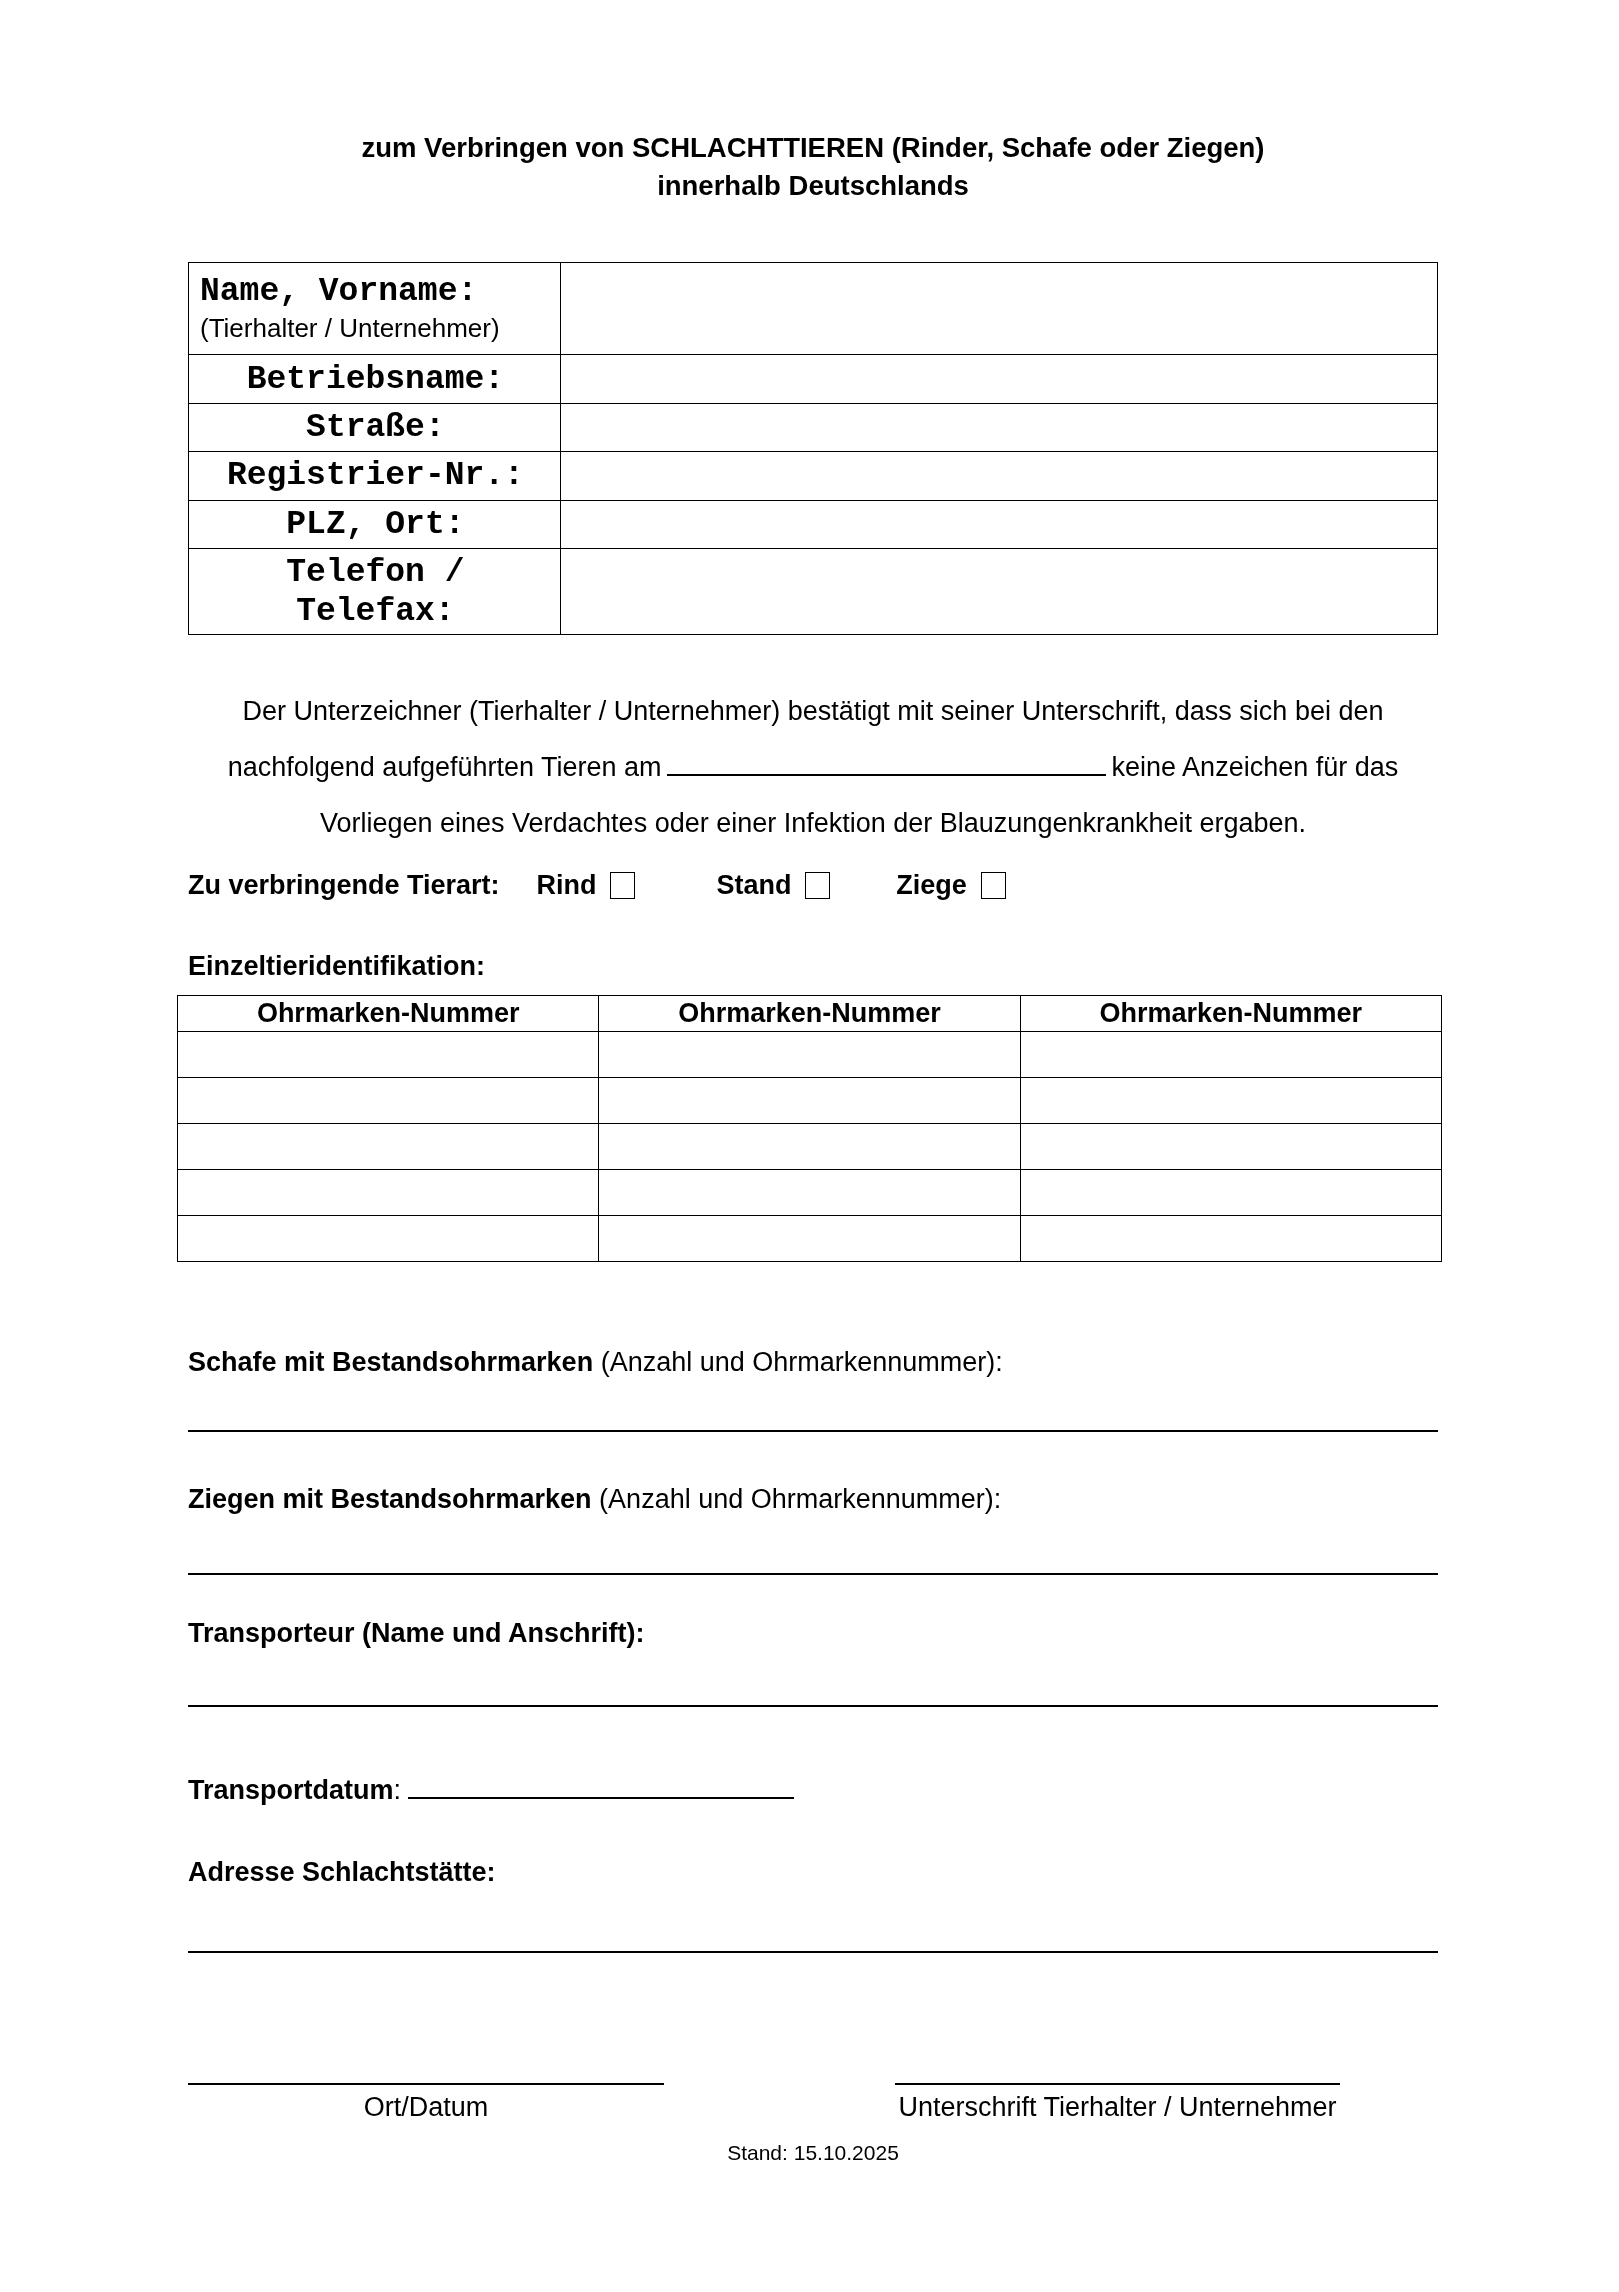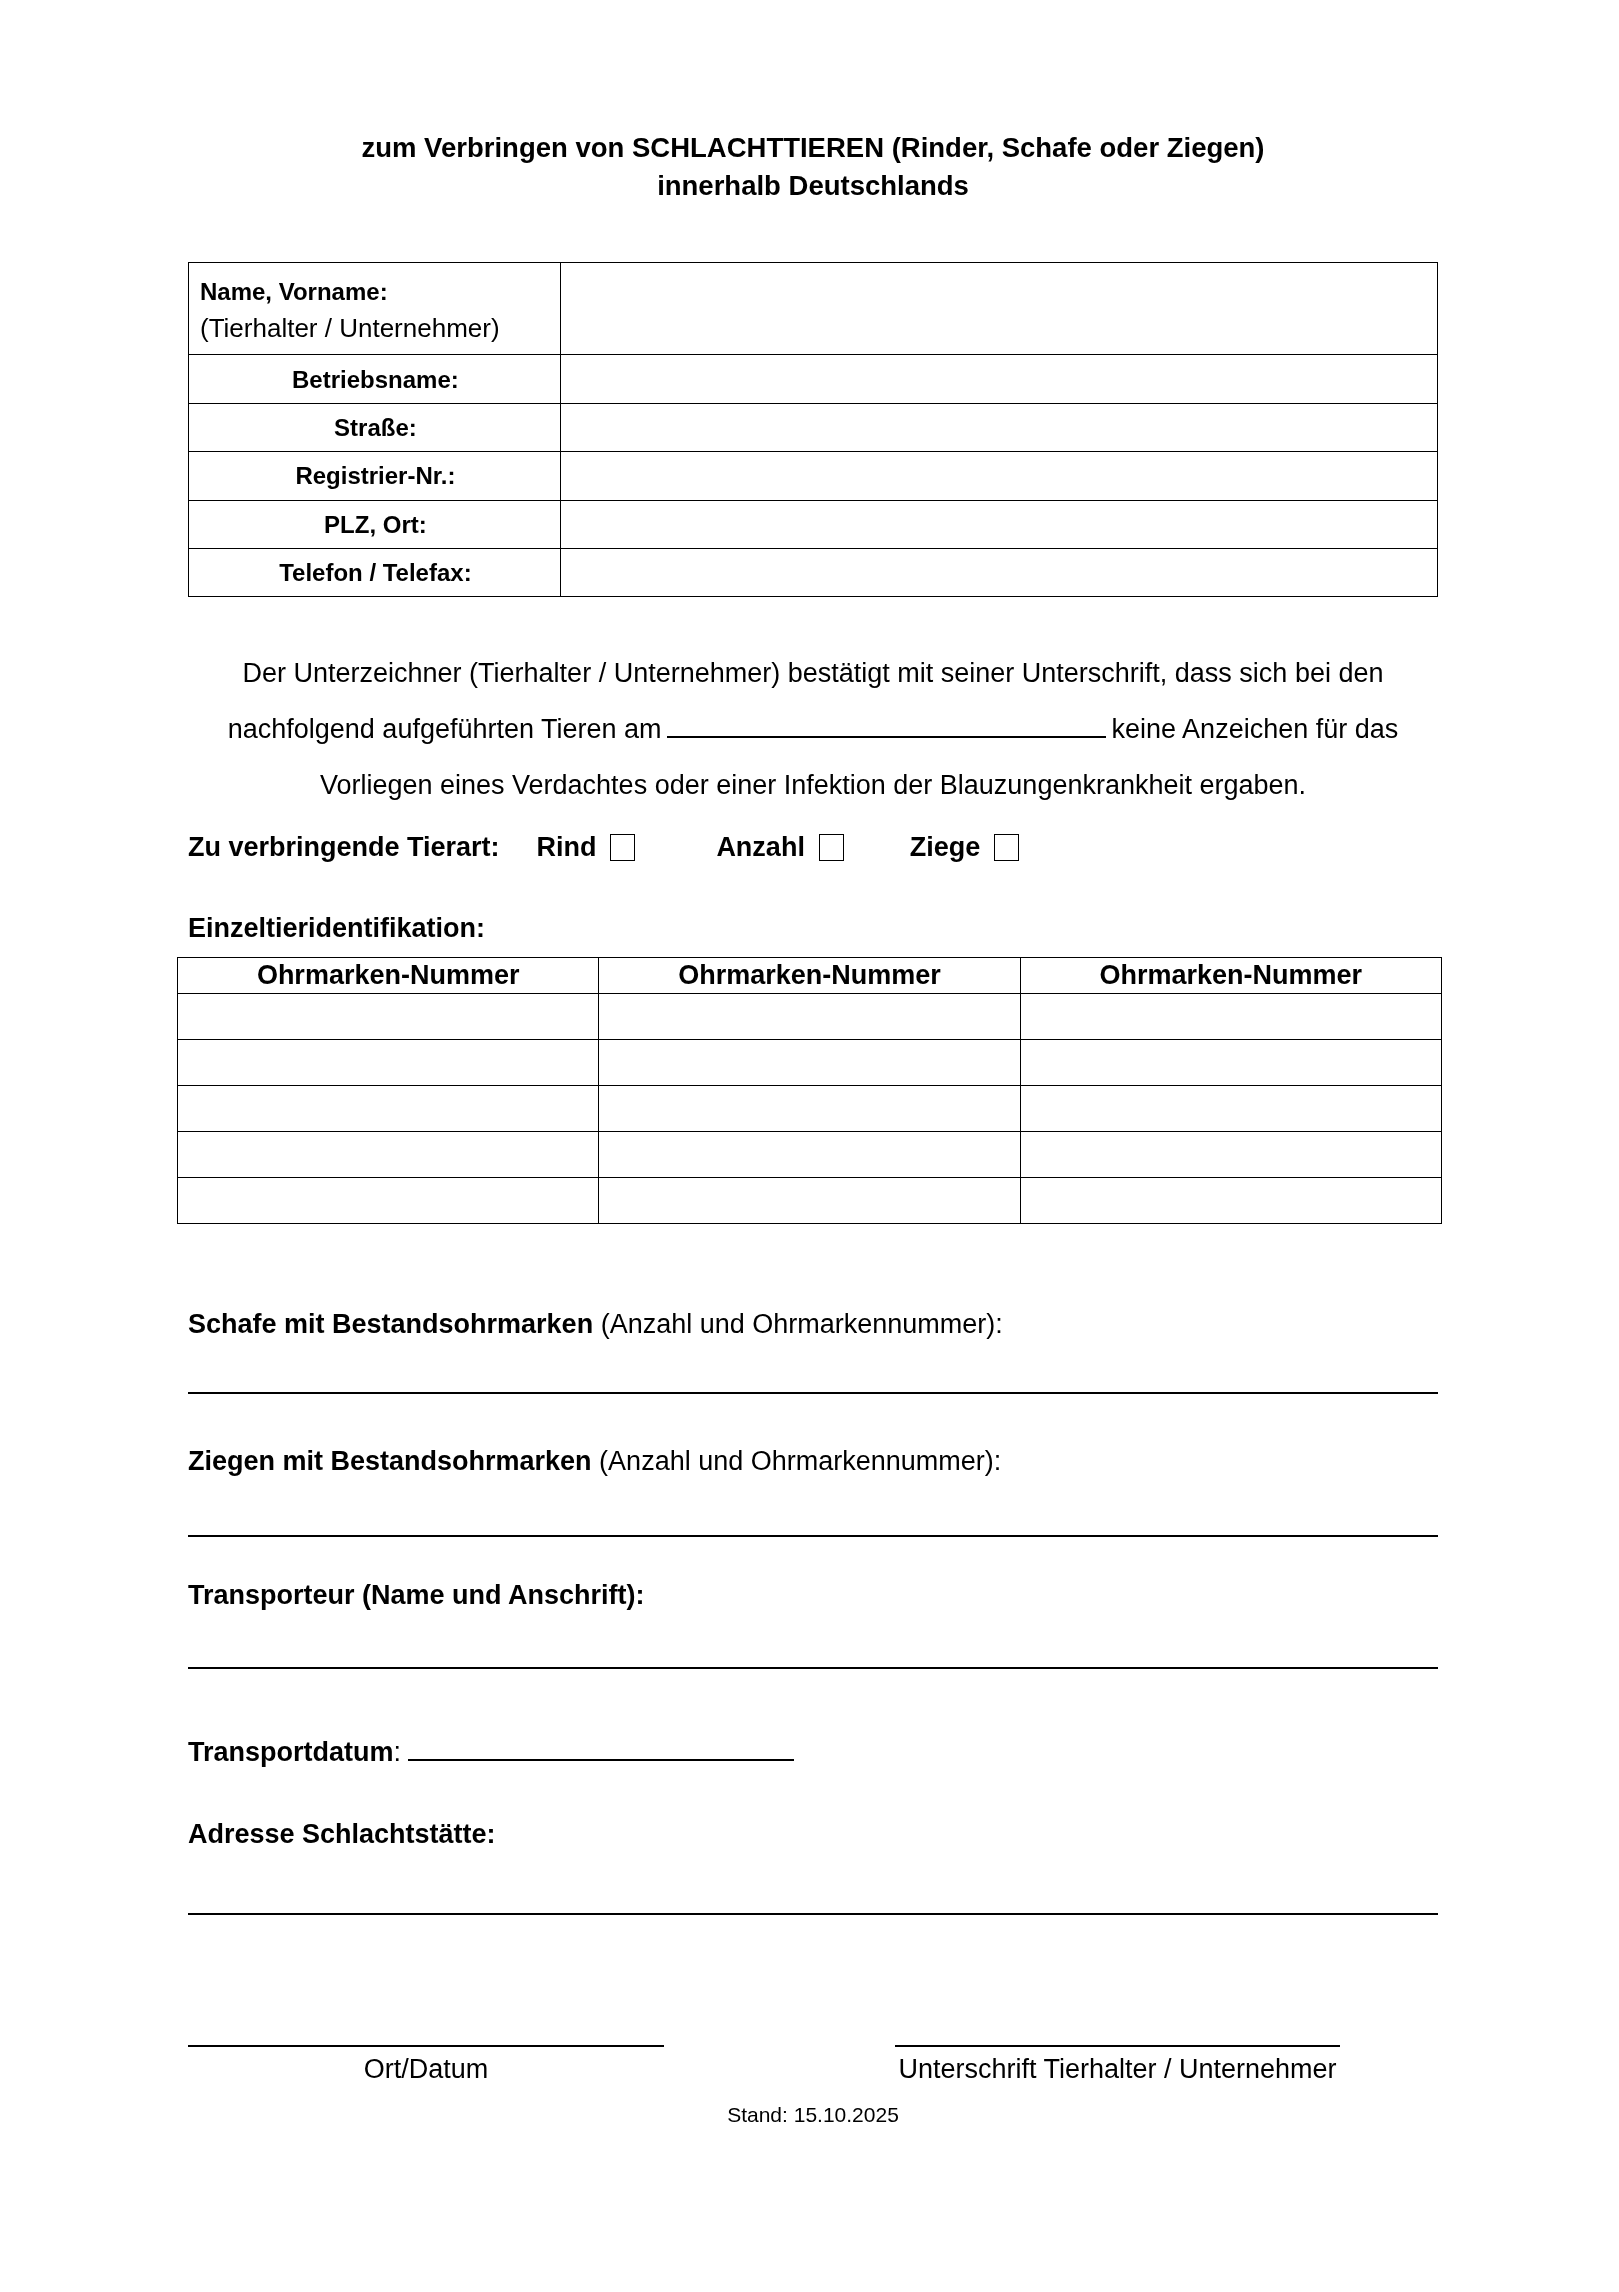--- a/index.html
+++ b/index.html
@@ -22,21 +22,21 @@
   table { border-collapse: collapse; }
   .holder-table { width: 100%; margin-top: 57px; table-layout: fixed; }
   .holder-table td {
     border: 1.8px solid #000;
     vertical-align: middle;
     padding: 3.7px 9.2px 3.7px 11px;
   }
   .holder-table col.c-label { width: 372px; }
   .holder-table tr.tall td { height: 84px; }
   .holder-table tr.norm td { height: 40px; text-align: center; }
-  .holder-label { font-size: 24px; font-weight: bold; line-height: 39px; }
+  .holder-label { font-size: 33px; font-weight: bold; line-height: 39px; font-family: Liberation Mono, monospace; }
   .holder-sublabel { font-size: 26px; font-weight: normal; line-height: 35px; }
   .holder-value { font-size: 26px; }
 
   
   .declaration { margin-top: 48px; font-size: 27px; line-height: 56px; text-align: center; }
   .date-blank {
     display: inline-block;
     width: 439px; height: 24px;
     border-bottom: 2.8px solid #000;
     margin: 0 5.5px;
@@ -158,21 +158,21 @@
 
   <div class="declaration"><span>Der Unterzeichner (Tierhalter / Unternehmer) bestätigt mit seiner Unterschrift, dass sich bei den nachfolgend aufgeführten Tieren am</span><span class="date-blank"></span><span>keine Anzeichen für das Vorliegen eines Verdachtes oder einer Infektion der Blauzungenkrankheit ergaben.</span></div>
 
   <div class="species-row">
     <span class="species-label">Zu verbringende Tierart:</span>
     <span class="species-option opt-rind">
       <span>Rind</span>
       <span class="checkbox"></span>
     </span>
     <span class="species-option opt-schaf">
-      <span>Anzahl</span>
+      <span>Stand</span>
       <span class="checkbox"></span>
     </span>
     <span class="species-option">
       <span>Ziege</span>
       <span class="checkbox"></span>
     </span>
   </div>
 
   <div class="ident-heading">Einzeltieridentifikation:</div>
   <table class="eartag-table">

